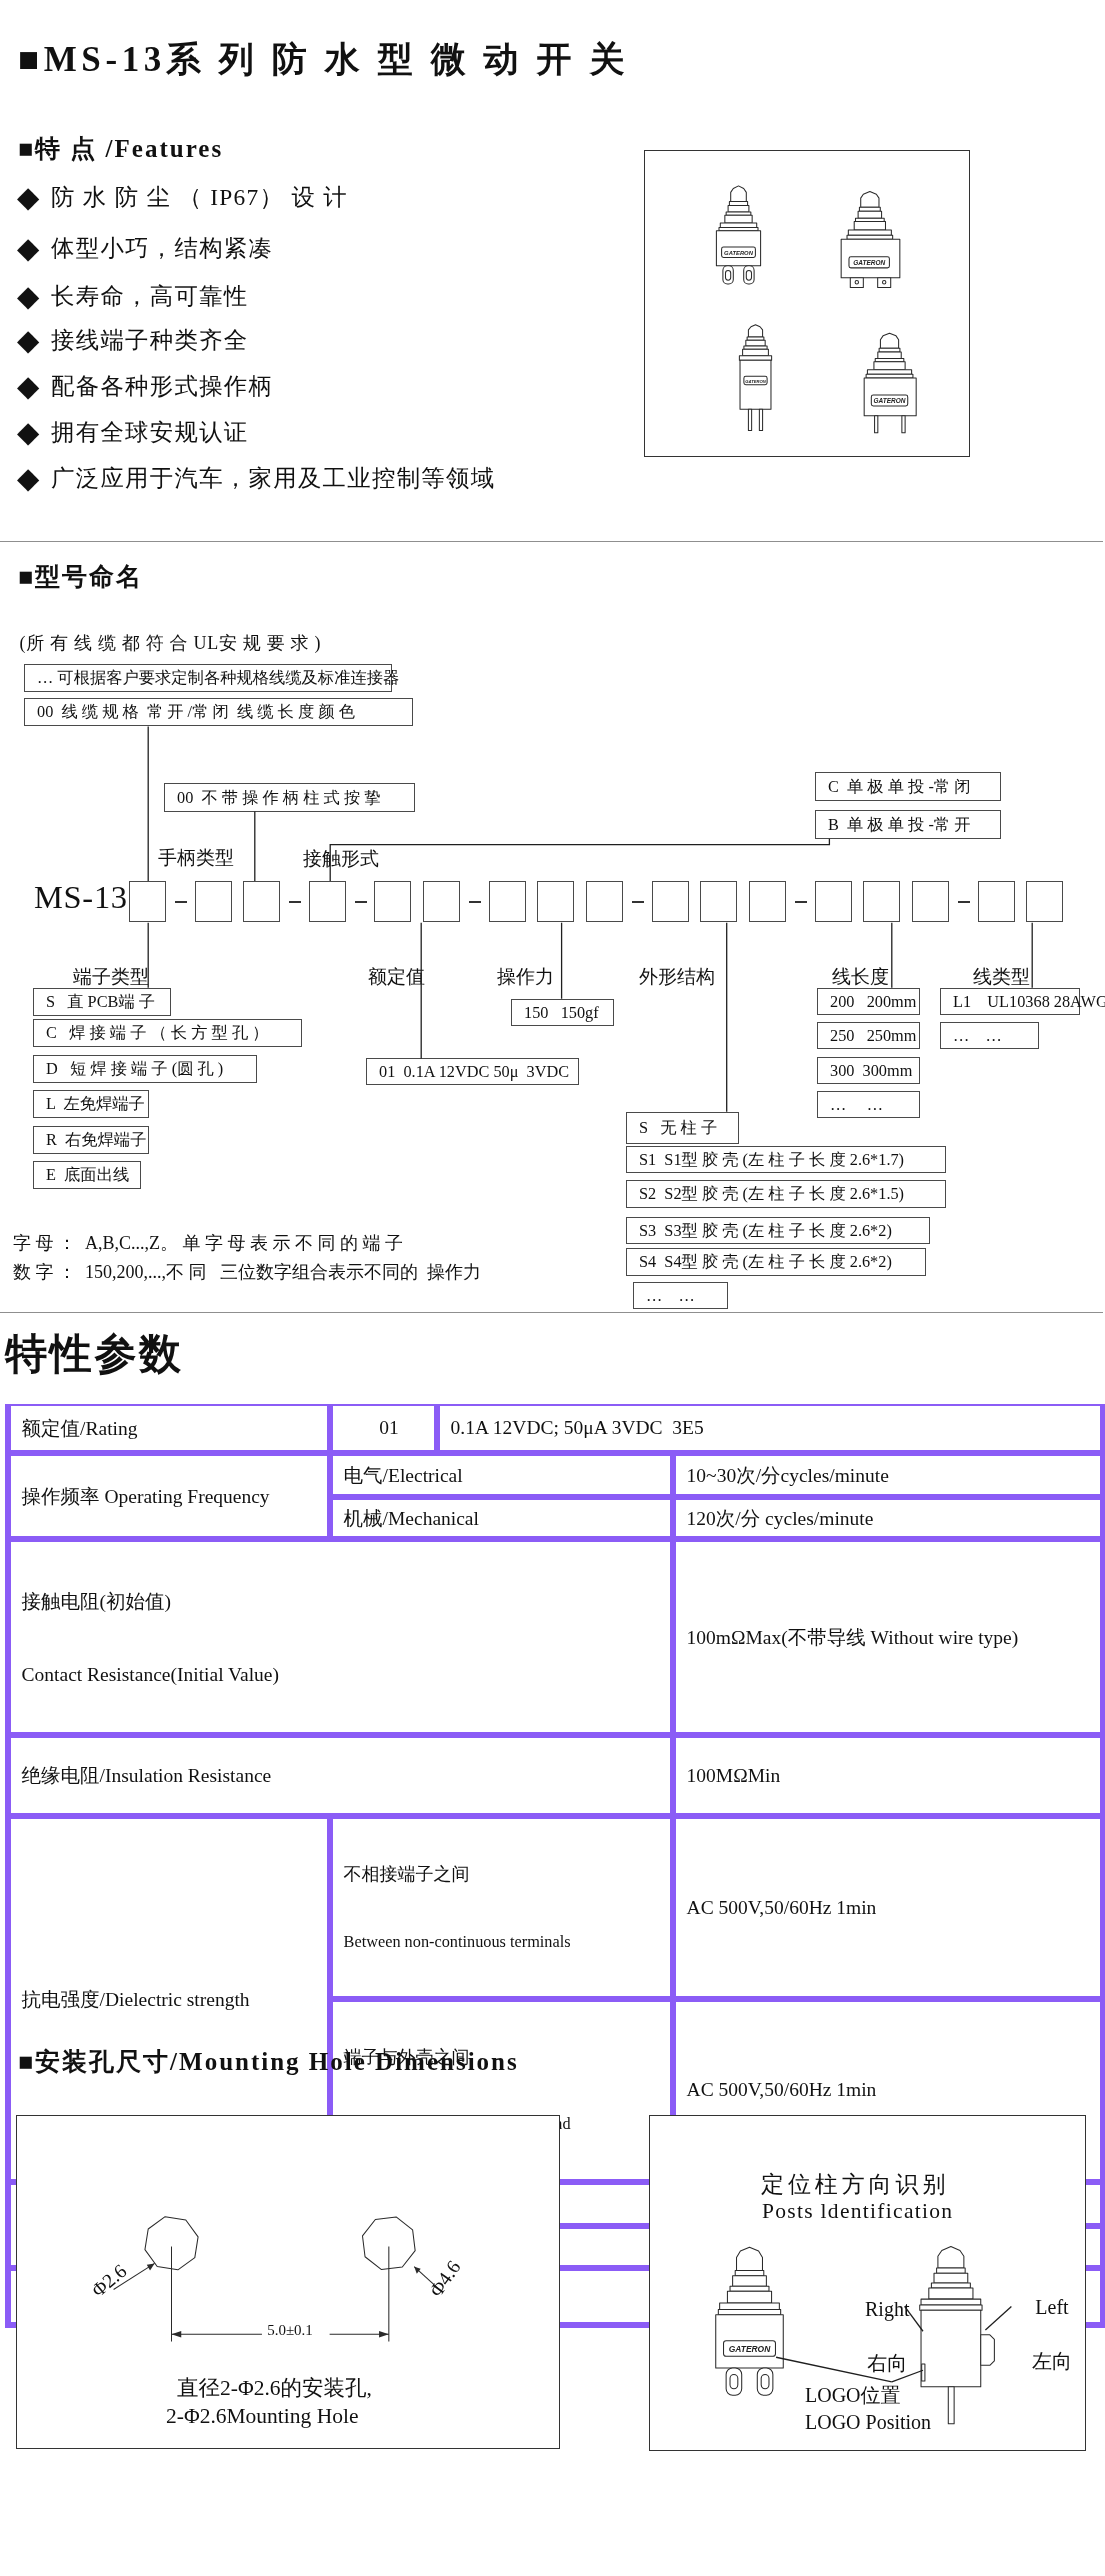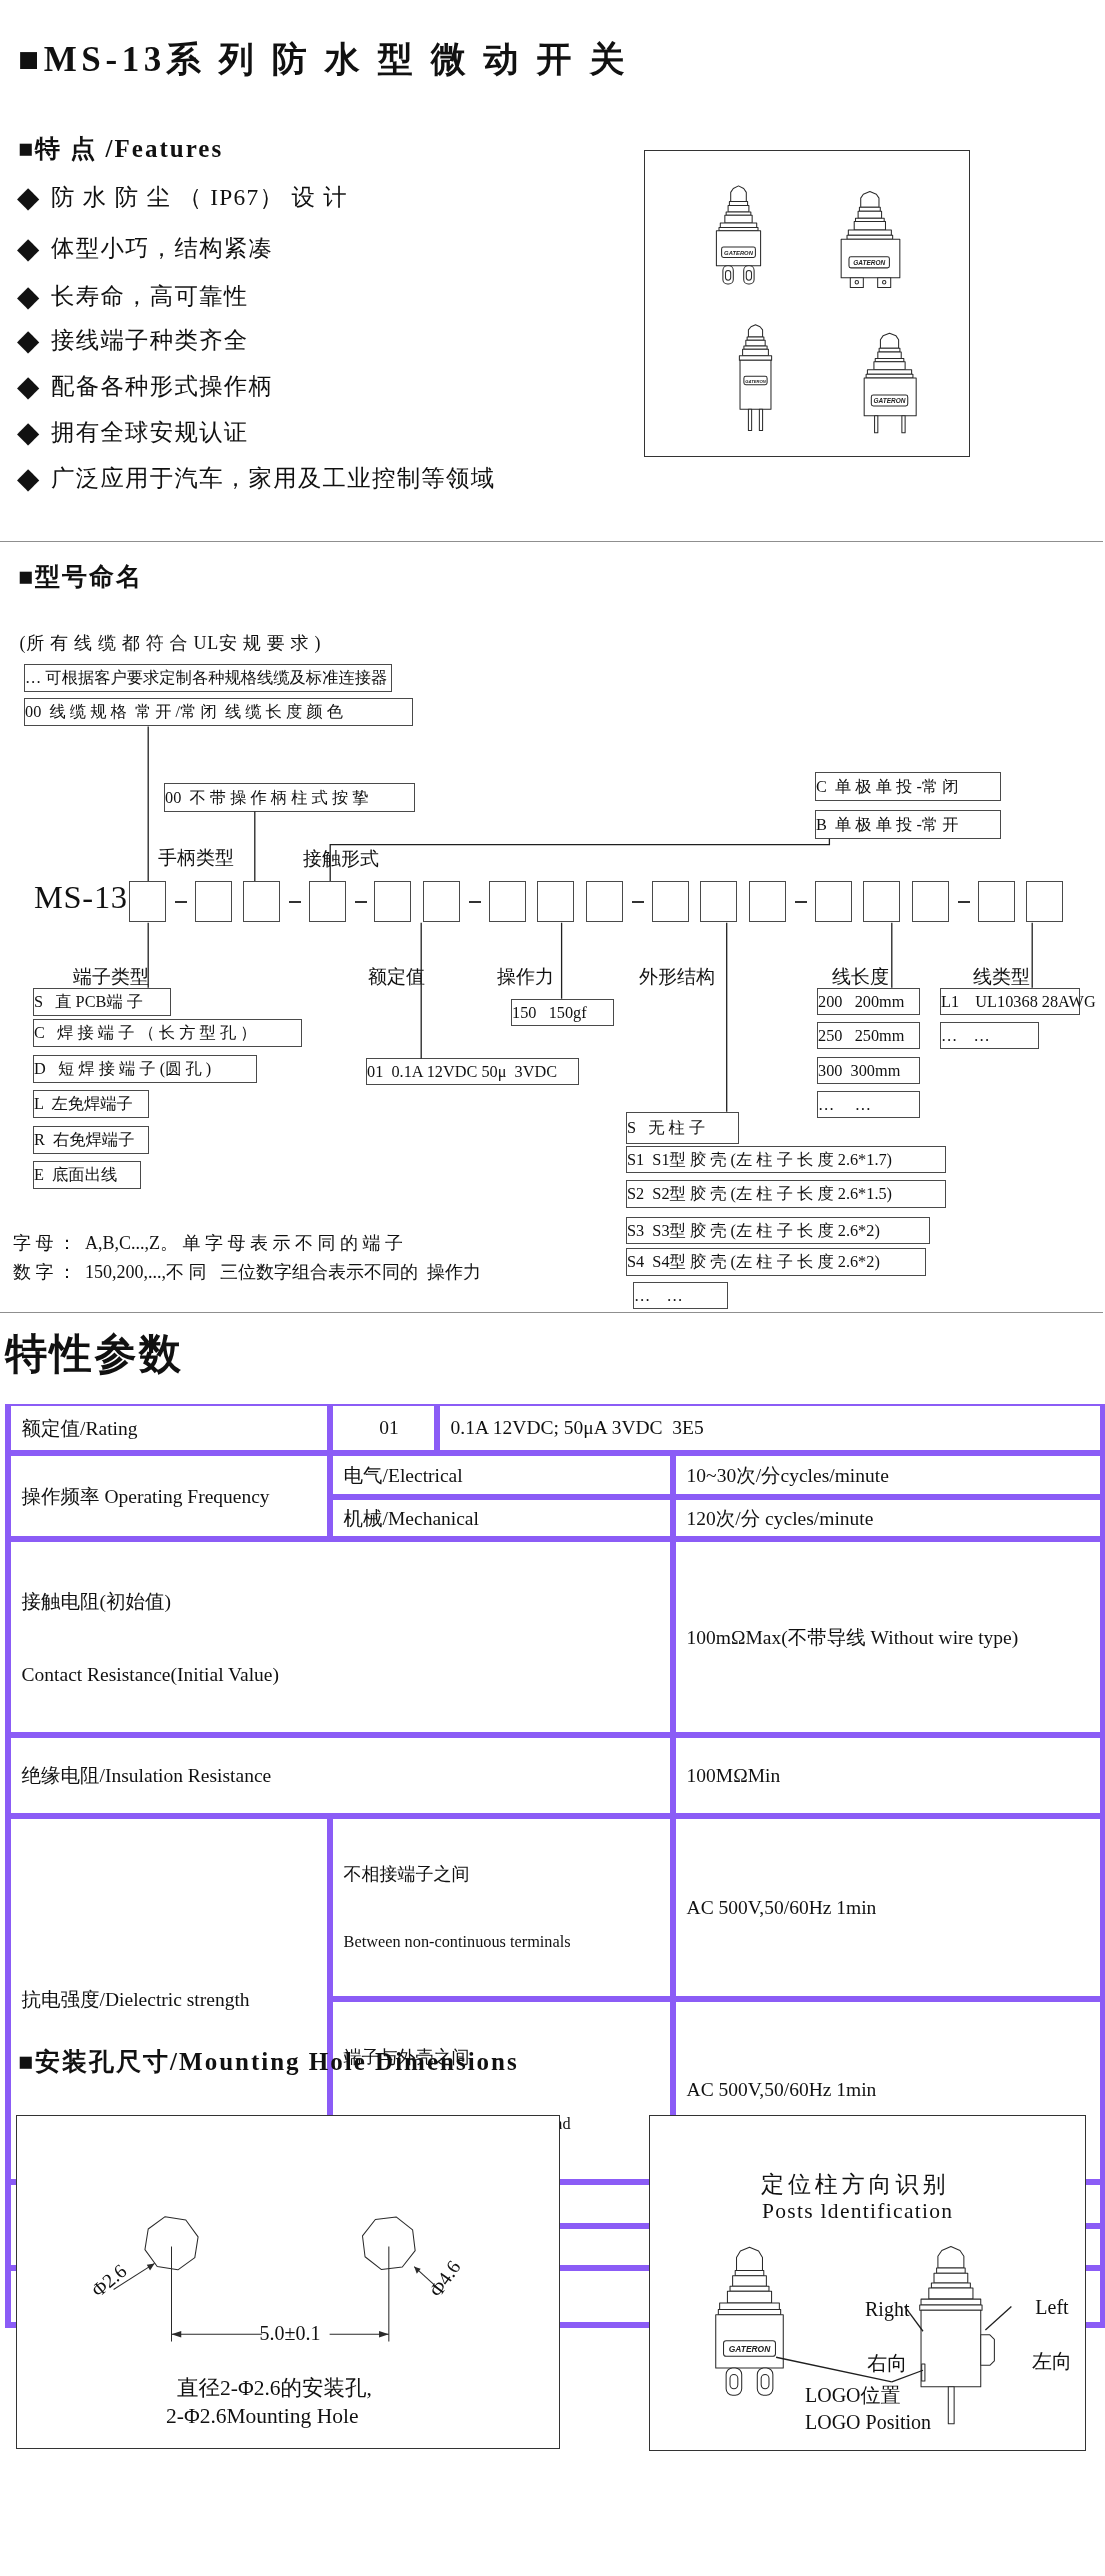--- a/index.html
+++ b/index.html
@@ -6,21 +6,21 @@
   .page{position:relative;width:1105px;height:2576px;background:#fff;
         font-family:"Liberation Serif","DejaVu Serif",serif;color:#111;overflow:hidden;}
   .abs{position:absolute;}
   .title{font-size:35px;font-weight:600;letter-spacing:4.6px;white-space:pre;}
   .h2{font-size:25px;font-weight:600;letter-spacing:2px;white-space:pre;}
   .h2big{font-size:42px;font-weight:600;letter-spacing:2.6px;white-space:pre;}
   .feature{position:absolute;left:17px;font-size:23.4px;letter-spacing:1.3px;white-space:pre;display:flex;align-items:center;}
   .feature .diamond{font-size:29px;margin-right:10.4px;line-height:1;}
   .intro{font-size:18px;letter-spacing:0.7px;white-space:pre;}
   .nbox{position:absolute;border:1.3px solid #4a4a4a;background:#fff;display:flex;align-items:center;
-        padding-left:0;font-size:16.3px;white-space:pre;box-sizing:border-box;}
+        padding-left:12px;font-size:16.3px;white-space:pre;box-sizing:border-box;}
   .nlabel{position:absolute;font-size:19px;white-space:pre;background:#fff;}
   .note{position:absolute;font-size:18px;white-space:pre;}
   .hr{position:absolute;height:1.3px;background:#8f8f8f;}
   .modelrow{position:absolute;display:flex;align-items:flex-start;}
   .mbox{width:35px;height:39px;border:1.3px solid #4a4a4a;background:#fff;margin-right:11.7px;flex:none;}
   .mdash{width:11.7px;height:2px;background:#333;align-self:center;margin:0 7.8px 0 -2.6px;flex:none;}
   .ms13{position:absolute;font-size:32.5px;letter-spacing:0.7px;}
   table.spec{border-collapse:collapse;table-layout:fixed;width:1095px;border:2px solid #222;}
   table.spec td{border:6px solid #8b5cf6;vertical-align:middle;font-size:19.5px;padding:0 0 0 10.4px;white-space:pre-wrap;}
   table.spec tr.major>td{border-top-width:2px;}
@@ -289,21 +289,21 @@
     <line class="lineartT" x1="482" y1="337" x2="573" y2="337"></line>
     <polygon fill="#2a2a2a" points="239,337 254,332 254,342"></polygon>
     <polygon fill="#2a2a2a" points="573,337 558,332 558,342"></polygon>
     <line class="lineartT" x1="150" y1="268" x2="213" y2="228"></line>
     <polygon fill="#2a2a2a" points="213,228 201,230 206,239"></polygon>
     <line class="lineartT" x1="655" y1="272" x2="612" y2="233"></line>
     <polygon fill="#2a2a2a" points="612,233 616,244 622,236"></polygon>
   </svg>
   <div class="abs" style="left:90px;top:2270px;font-size:19.5px;transform:rotate(-40deg);">Φ2.6</div>
   <div class="abs" style="left:426px;top:2268px;font-size:19.5px;transform:rotate(-55deg);">Φ4.6</div>
-  <div class="abs" style="left:254px;top:2322px;width:72px;text-align:center;font-size:20px;">5.0±0.1</div>
+  <div class="abs" style="left:254px;top:2322px;width:72px;text-align:center;font-size:15px;">5.0±0.1</div>
   <div class="cap33" style="left:177px;top:2373px;">直径2-Φ2.6的安装孔,</div>
   <div class="cap33" style="left:166px;top:2404px;">2-Φ2.6Mounting Hole</div>
 
   <div class="figbox" style="left:649px;top:2115px;width:435px;height:334px;"></div>
   <div class="abs" style="left:761px;top:2169px;font-size:23px;letter-spacing:3.9px;white-space:pre;">定位柱方向识别</div>
   <div class="abs" style="left:762px;top:2199px;font-size:21.5px;letter-spacing:1.3px;white-space:pre;">Posts ldentification</div>
 
   <svg class="abs" style="left:700px;top:2242px;" width="99" height="161" viewBox="0 0 152 248">
     <polygon class="lineart" points="56,44 56,24 62,14 76,8 90,14 96,24 96,44"></polygon>
     <rect class="lineart" x="54" y="44" width="44" height="8"></rect>

